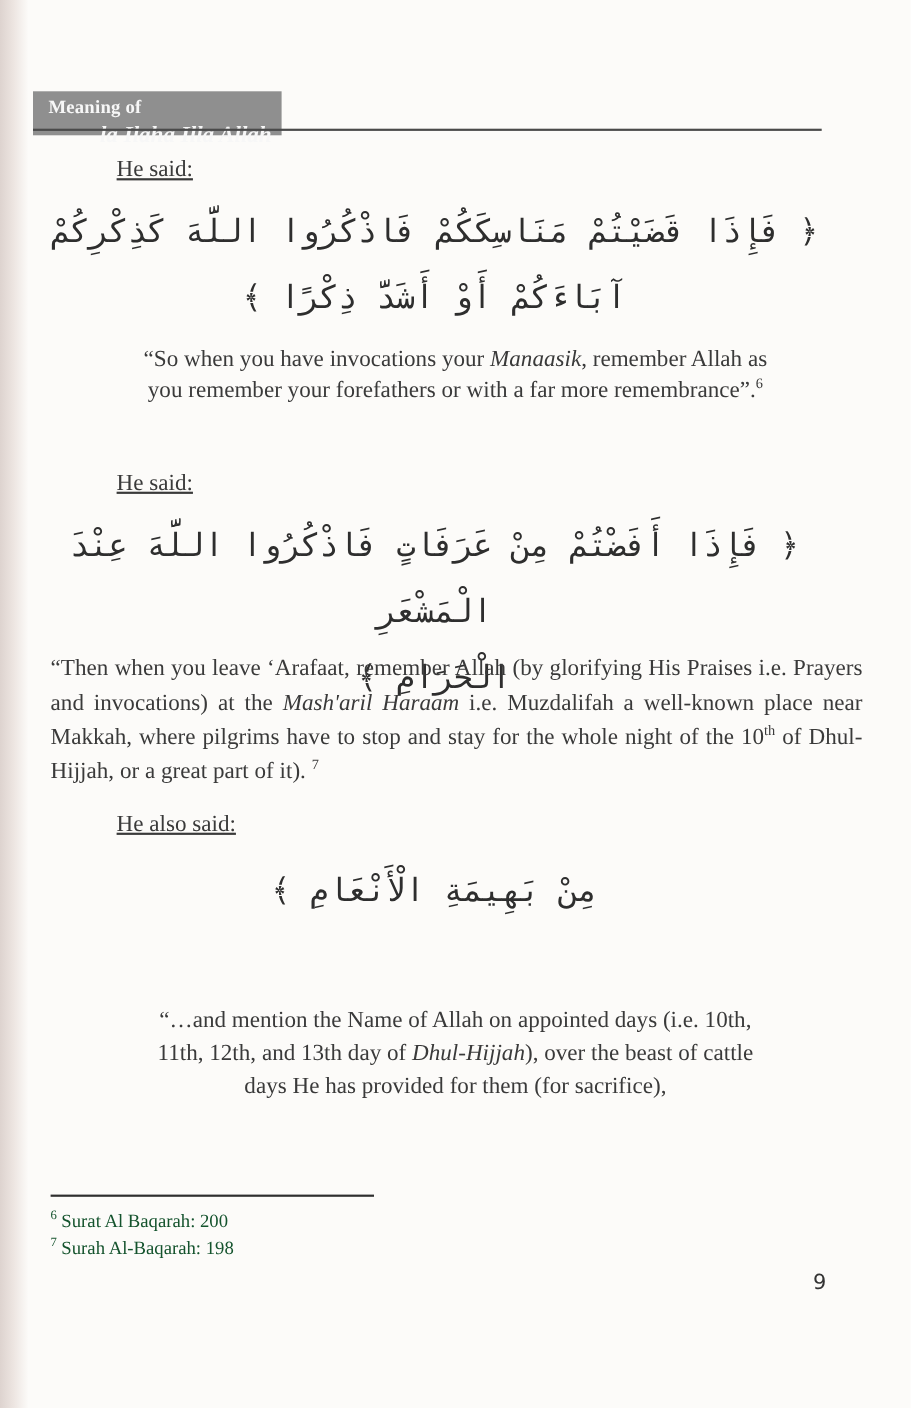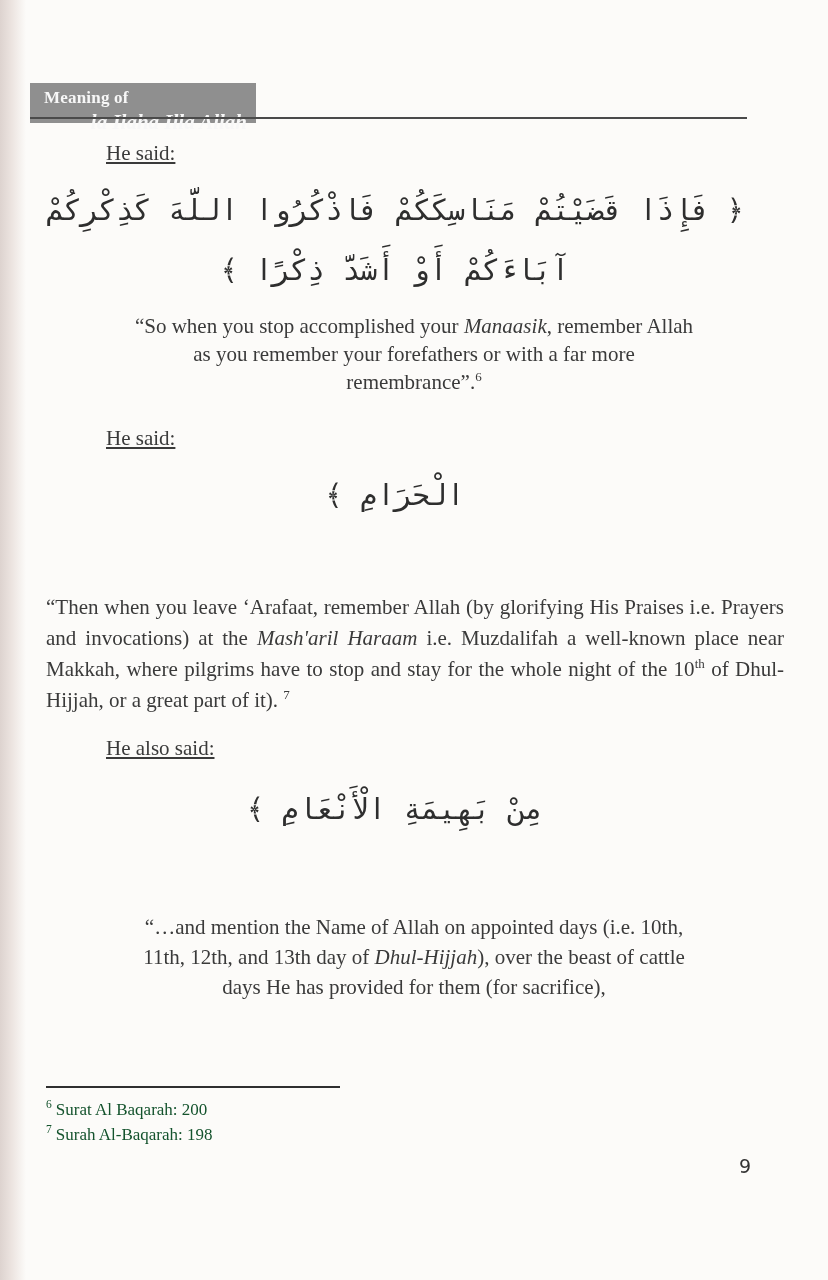--- a/index.html
+++ b/index.html
@@ -81,24 +81,25 @@
     <div class="header-eyebrow">Meaning of</div>
     <div class="header-title">la Ilaha Illa Allah</div>
   </div>
   <div class="header-rule"></div>
 
   <div class="intro intro-1">He said:</div>
   <div class="arabic verse-1">
     <div>﴿ فَإِذَا قَضَيْتُمْ مَنَاسِكَكُمْ فَاذْكُرُوا اللَّهَ كَذِكْرِكُمْ</div>
     <div>آبَاءَكُمْ أَوْ أَشَدَّ ذِكْرًا ﴾</div>
   </div>
-  <div class="translation trans-center trans-1"><span>“So when you stop accomplished your </span><em>Manaasik</em><span>, remember Allah as you remember your forefathers or with a far more remembrance”.</span><sup>6</sup></div>
+  <div class="translation trans-center trans-1"><span>“So when you have invocations your </span><em>Manaasik</em><span>, remember Allah as you remember your forefathers or with a far more remembrance”.</span><sup>6</sup></div>
 
   <div class="intro intro-2">He said:</div>
   <div class="arabic verse-2">
+    <div>﴿ فَإِذَا أَفَضْتُمْ مِنْ عَرَفَاتٍ فَاذْكُرُوا اللَّهَ عِنْدَ الْمَشْعَرِ</div>
     <div>الْحَرَامِ ﴾</div>
   </div>
   <div class="translation trans-justify"><span>“Then when you leave ‘Arafaat, remember Allah (by glorifying His Praises i.e. Prayers and invocations) at the </span><em>Mash'aril Haraam</em><span> i.e. Muzdalifah a well-known place near Makkah, where pilgrims have to stop and stay for the whole night of the 10</span><sup>th</sup><span> of Dhul-Hijjah, or a great part of it). </span><sup>7</sup></div>
 
   <div class="intro intro-3">He also said:</div>
   <div class="arabic verse-3">
     <div>مِنْ بَهِيمَةِ الْأَنْعَامِ ﴾</div>
   </div>
   <div class="translation trans-center trans-3"><span>“…and mention the Name of Allah on appointed days (i.e. 10th, 11th, 12th, and 13th day of </span><em>Dhul-Hijjah</em><span>), over the beast of cattle days He has provided for them (for sacrifice),</span></div>
 

